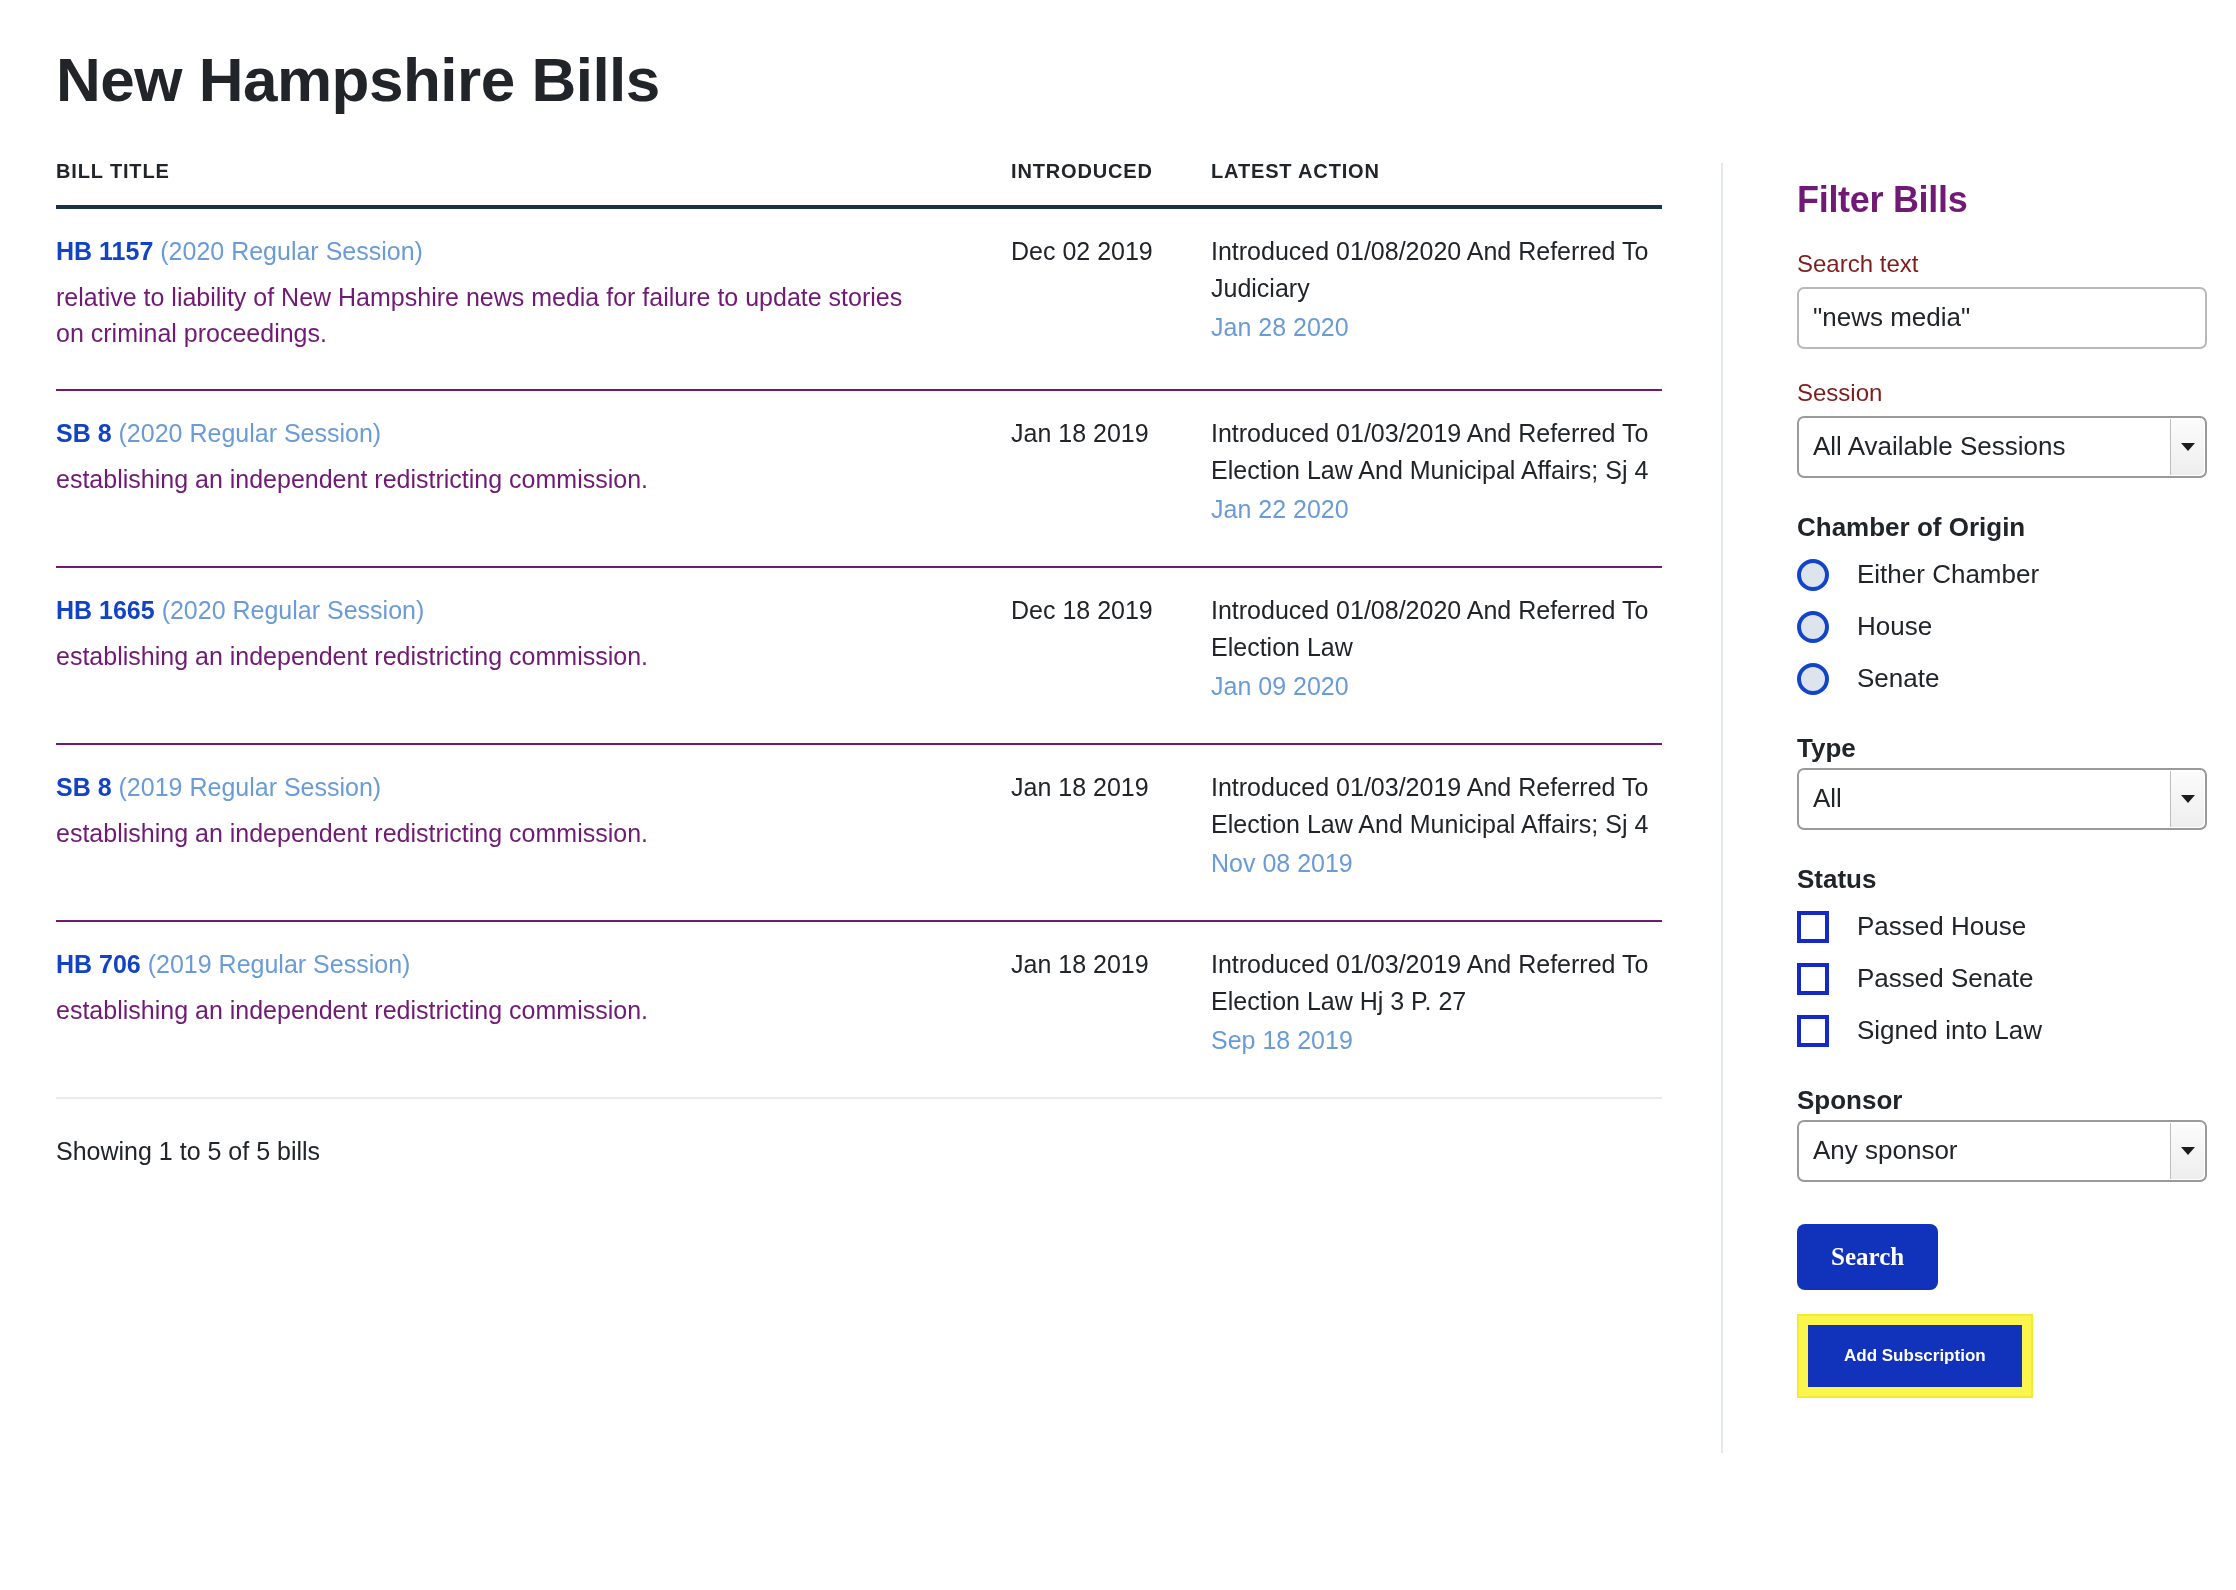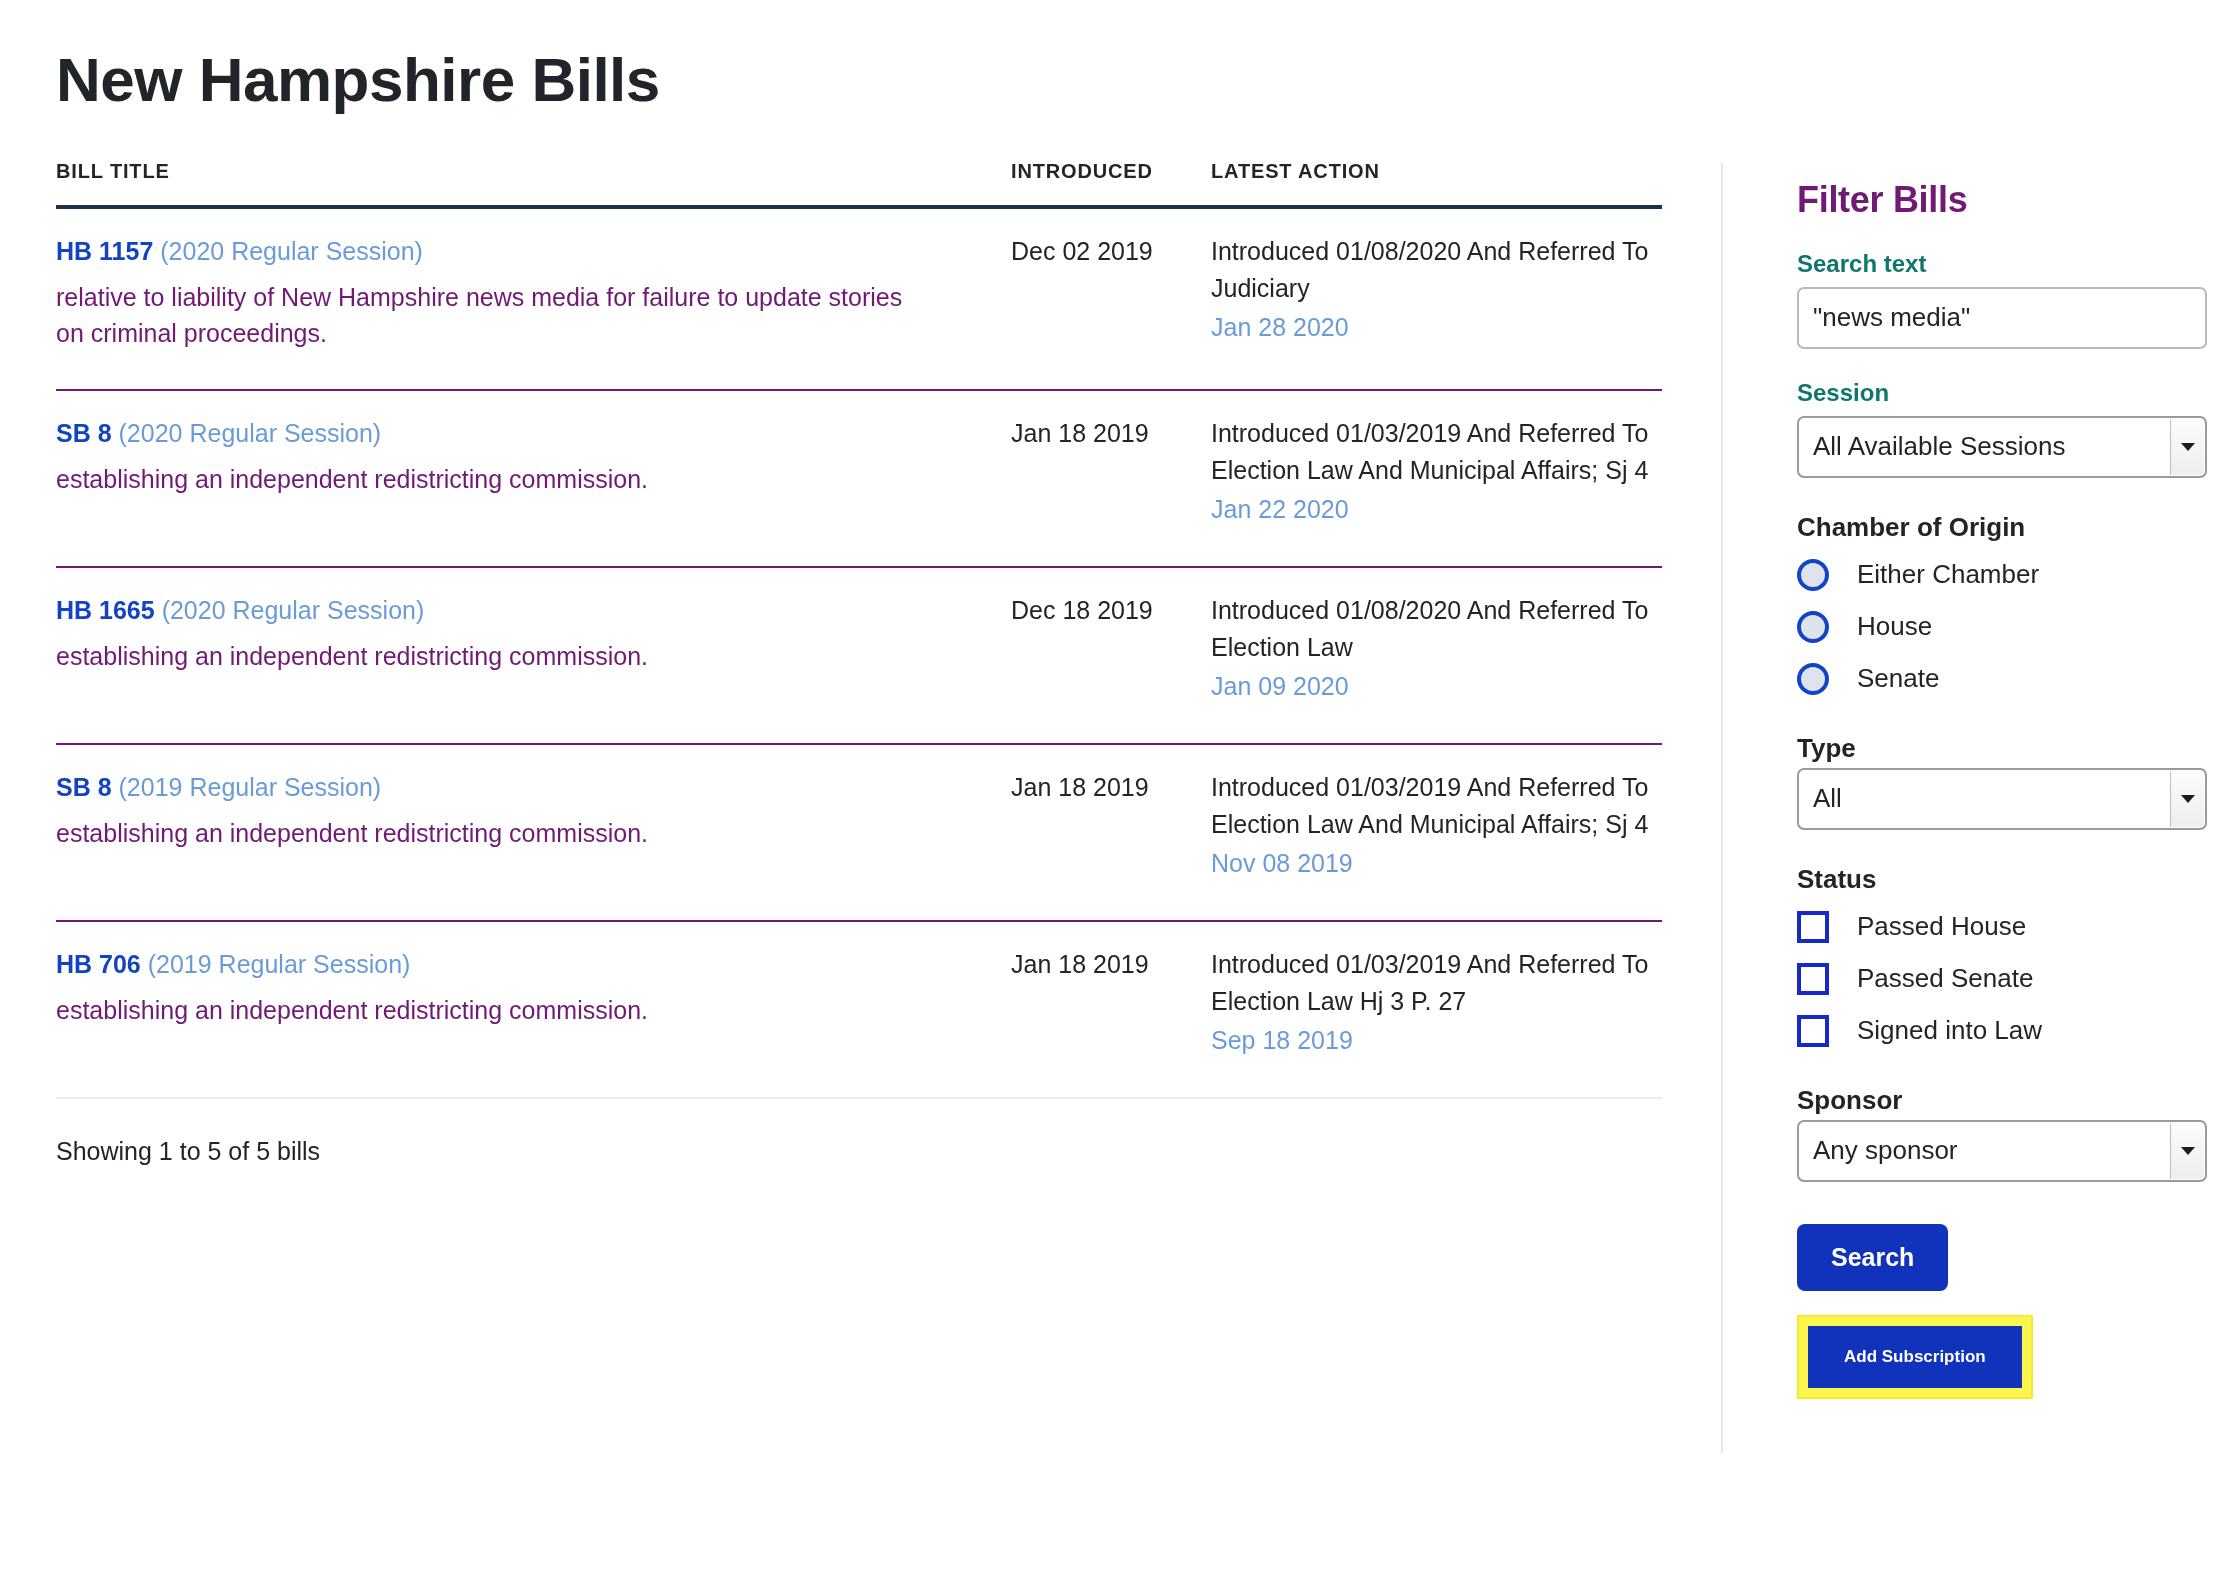--- a/index.html
+++ b/index.html
@@ -135,22 +135,22 @@
     font-weight: 700;
     color: #701a75;
     letter-spacing: -0.3px;
     margin: 180px 0 0 0;
     line-height: 1.1;
   }
 
   .field-label {
     display: block;
     font-size: 24px;
-    font-weight: 700;
-    color: #0f766e;
+    font-weight: 400;
+    color: #7f1d1d;
     margin: 30px 0 9px 0;
   }
 
   .text-input {
     width: 410px;
     height: 62px;
     border: 2px solid #b9b9b9;
     border-radius: 7px;
     background: #fff;
     font-size: 26px;
@@ -236,21 +236,21 @@
   .btn-primary {
     display: inline-block;
     background: #1133bb;
     color: #ffffff;
     font-size: 25px;
     font-weight: 700;
     border: none;
     border-radius: 8px;
     padding: 19px 34px;
     cursor: pointer;
-    font-family: Liberation Sans, sans-serif;
+    font-family: Liberation Serif, serif;
   }
 
   .search-btn-wrap { margin-top: 42px; }
 
   .subscribe-wrap {
     margin-top: 24px;
     display: inline-block;
     background: #fbf54d;
     padding: 9px;
     border: 2px solid #f3ec2e;

